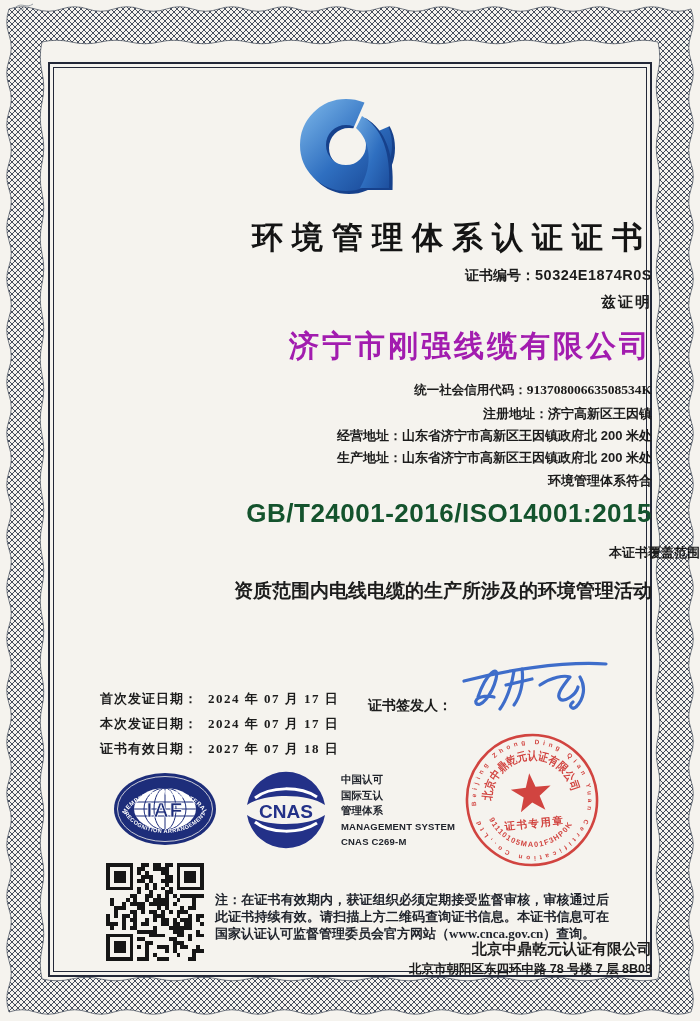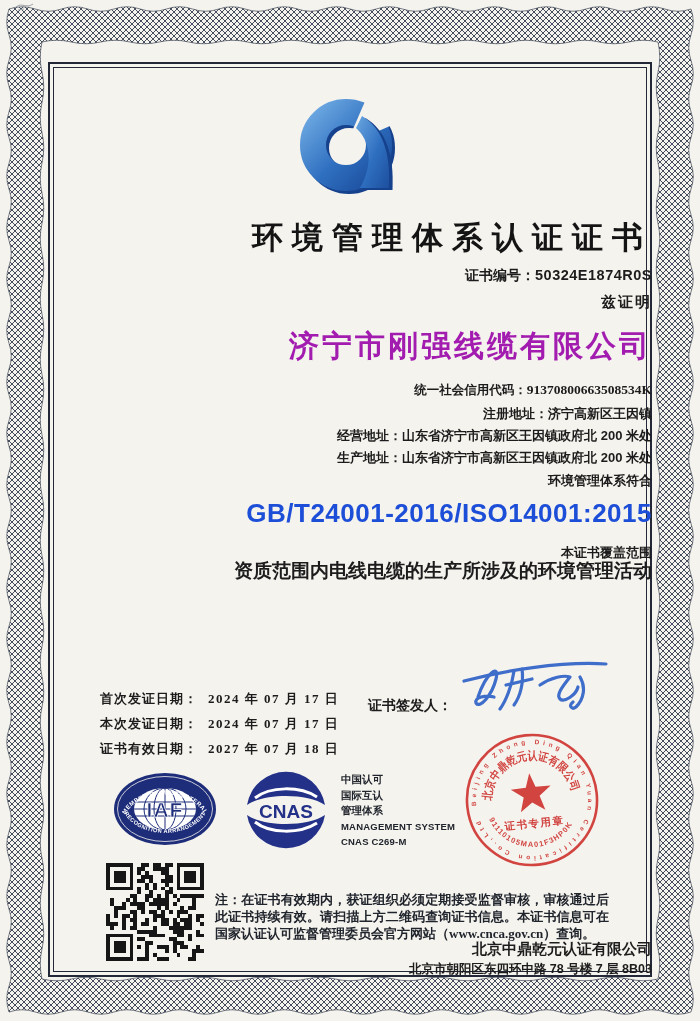--- a/index.html
+++ b/index.html
@@ -14,23 +14,23 @@
   .page-title{top:217px;font-size:31px;font-weight:700;letter-spacing:9px;color:#141414;}
   .certno{top:267px;font-size:14px;font-weight:700;}
   .certno .num{font-size:14.5px;letter-spacing:.5px;}
   .certify{top:293px;font-size:15px;font-weight:600;letter-spacing:2px;}
   .company{top:326px;font-size:30px;font-weight:600;letter-spacing:3px;color:#a21caf;}
   .credit{top:382px;font-size:12.5px;font-weight:700;font-family:"Liberation Serif","DejaVu Serif",serif;}
   .credit .num{font-family:"Liberation Serif","DejaVu Serif",serif;font-size:13.5px;}
   .addr{font-size:13px;font-weight:700;}
   .addr1{top:405px;} .addr2{top:427px;} .addr3{top:449px;}
   .conform{top:472px;font-size:13px;font-weight:600;}
-  .std{top:498px;font-size:26px;font-weight:700;letter-spacing:.5px;color:#1d4ed8;}
-  .scopelbl{top:544px;font-size:13px;font-weight:600;}
-  .scope{top:558px;font-size:19px;font-weight:700;}
+  .std{top:498px;font-size:26px;font-weight:700;letter-spacing:.5px;color:#14532d;}
+  .scopelbl{top:544px;font-size:13px;font-weight:600;margin-left:48px;}
+  .scope{top:578px;font-size:19px;font-weight:700;}
   .dates{left:100px;top:690px;}
   .drow{display:flex;margin-bottom:7px;font-size:13px;font-weight:700;font-family:"Liberation Serif","DejaVu Serif",serif;}
   .dlabel{width:108px;letter-spacing:1px;}
   .dval{letter-spacing:1.5px;}
   .signer{left:368px;top:697px;font-size:14px;font-weight:700;font-family:"Liberation Serif","DejaVu Serif",serif;}
   .cnastext{left:341px;top:772px;font-size:10.5px;font-weight:700;line-height:15.5px;color:#20242c;}
   .cnastext .en{font-size:9.5px;letter-spacing:.2px;}
   .note{left:215px;top:891px;width:394px;font-size:13px;font-weight:700;line-height:17px;text-align:justify;font-family:Liberation Serif, serif;color:#20242c;}
   .issuer{top:940px;font-size:15px;font-weight:700;}
   .footaddr{top:961px;font-size:12.5px;font-weight:600;}

